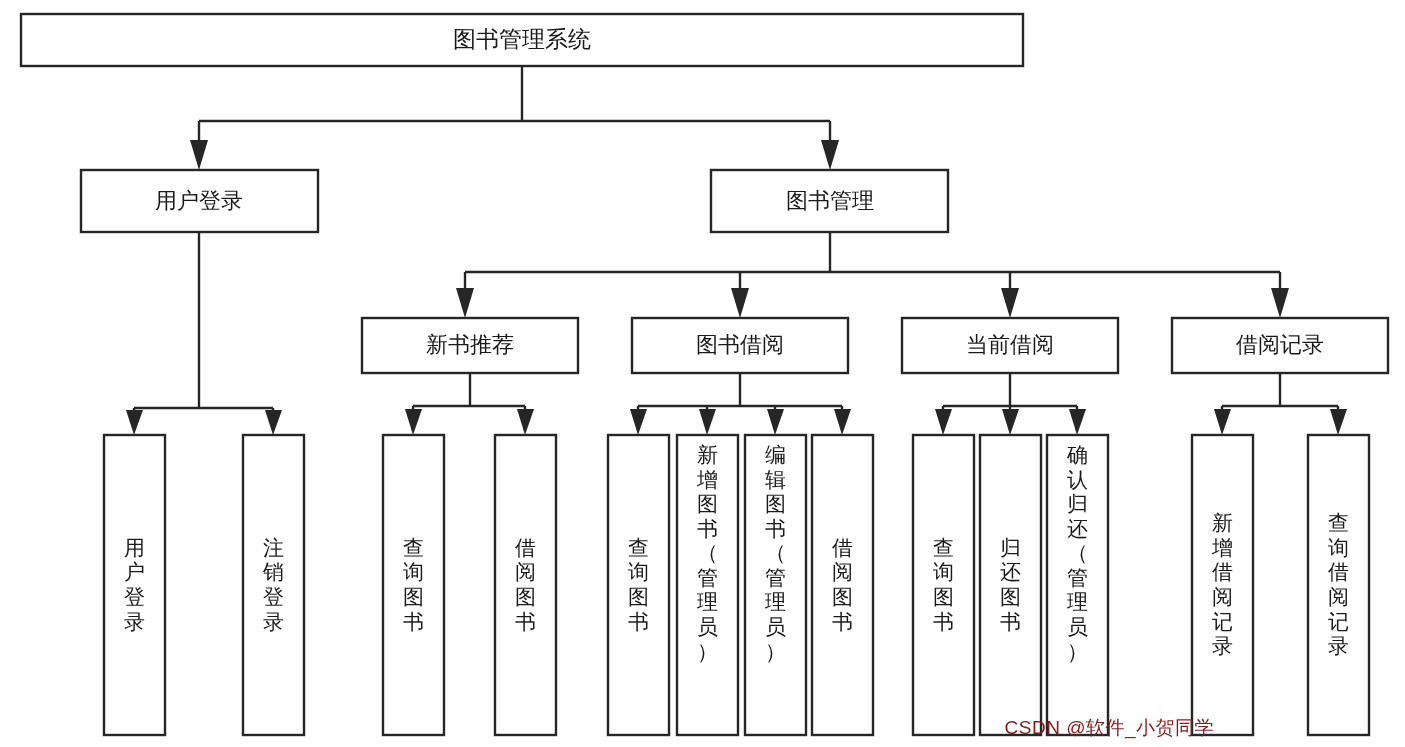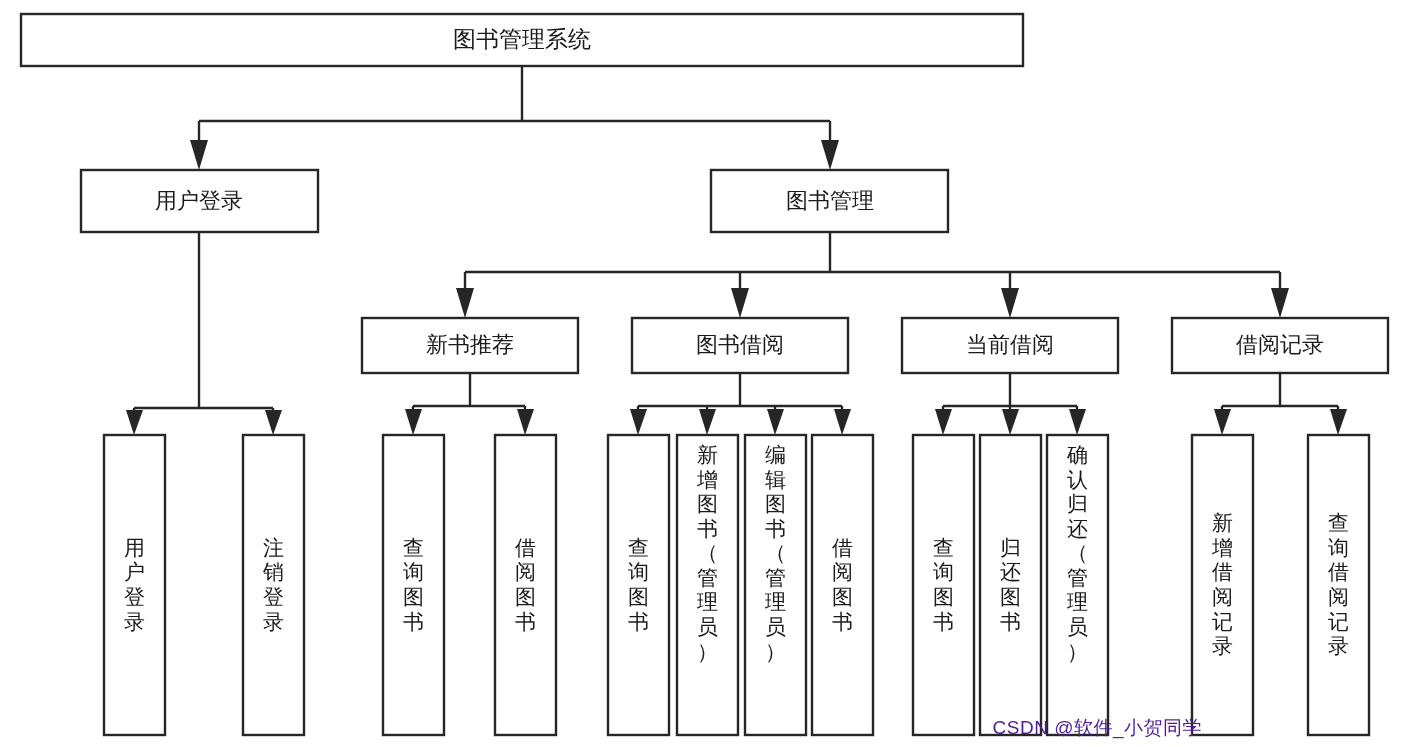--- a/index.html
+++ b/index.html
@@ -61,25 +61,25 @@
     line-height: 1.17;
     color: #1a1a1a;
     text-align: center;
     pointer-events: none;
   }
   .v-label-wrap span {
     display: block;
   }
   .watermark {
     position: absolute;
-    right: 16px;
+    right: 4px;
     bottom: 6px;
     font-family: "Liberation Sans", sans-serif;
     font-size: 19px;
-    color: #4c1d95;
+    color: #7f1d1d;
     letter-spacing: 0.5px;
     white-space: nowrap;
   }
 </style>
 </head>
 <body>
 
 <div id="diagram-root">
 
   <svg class="diagram" viewBox="0 0 1405 747">

